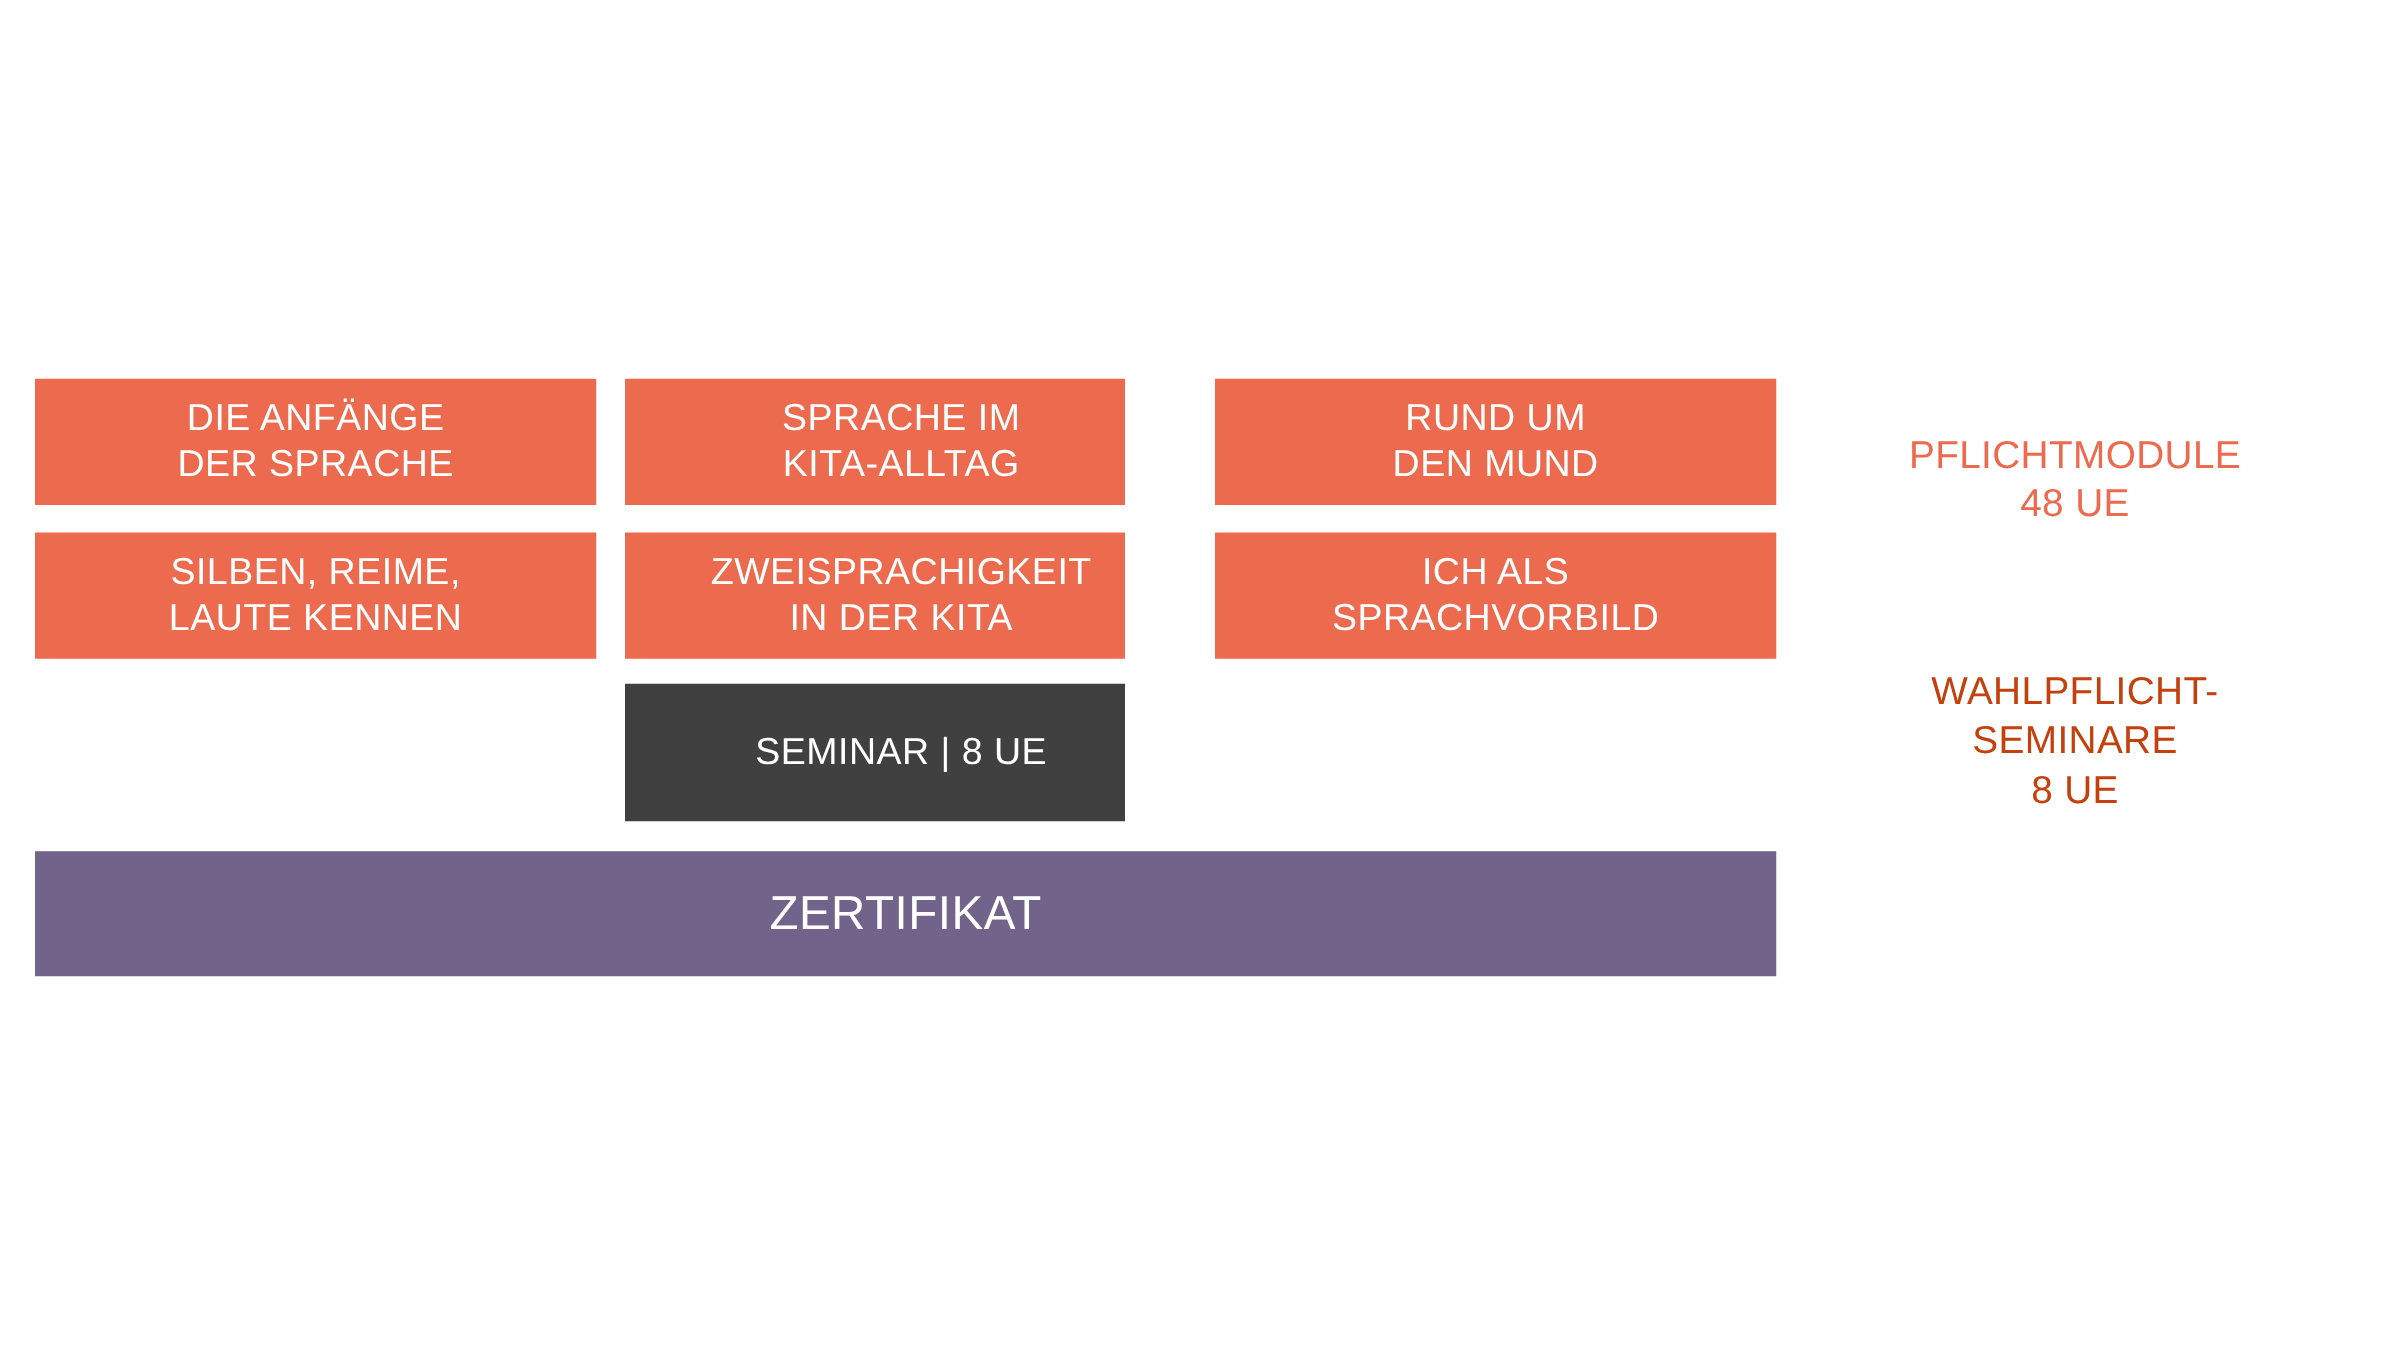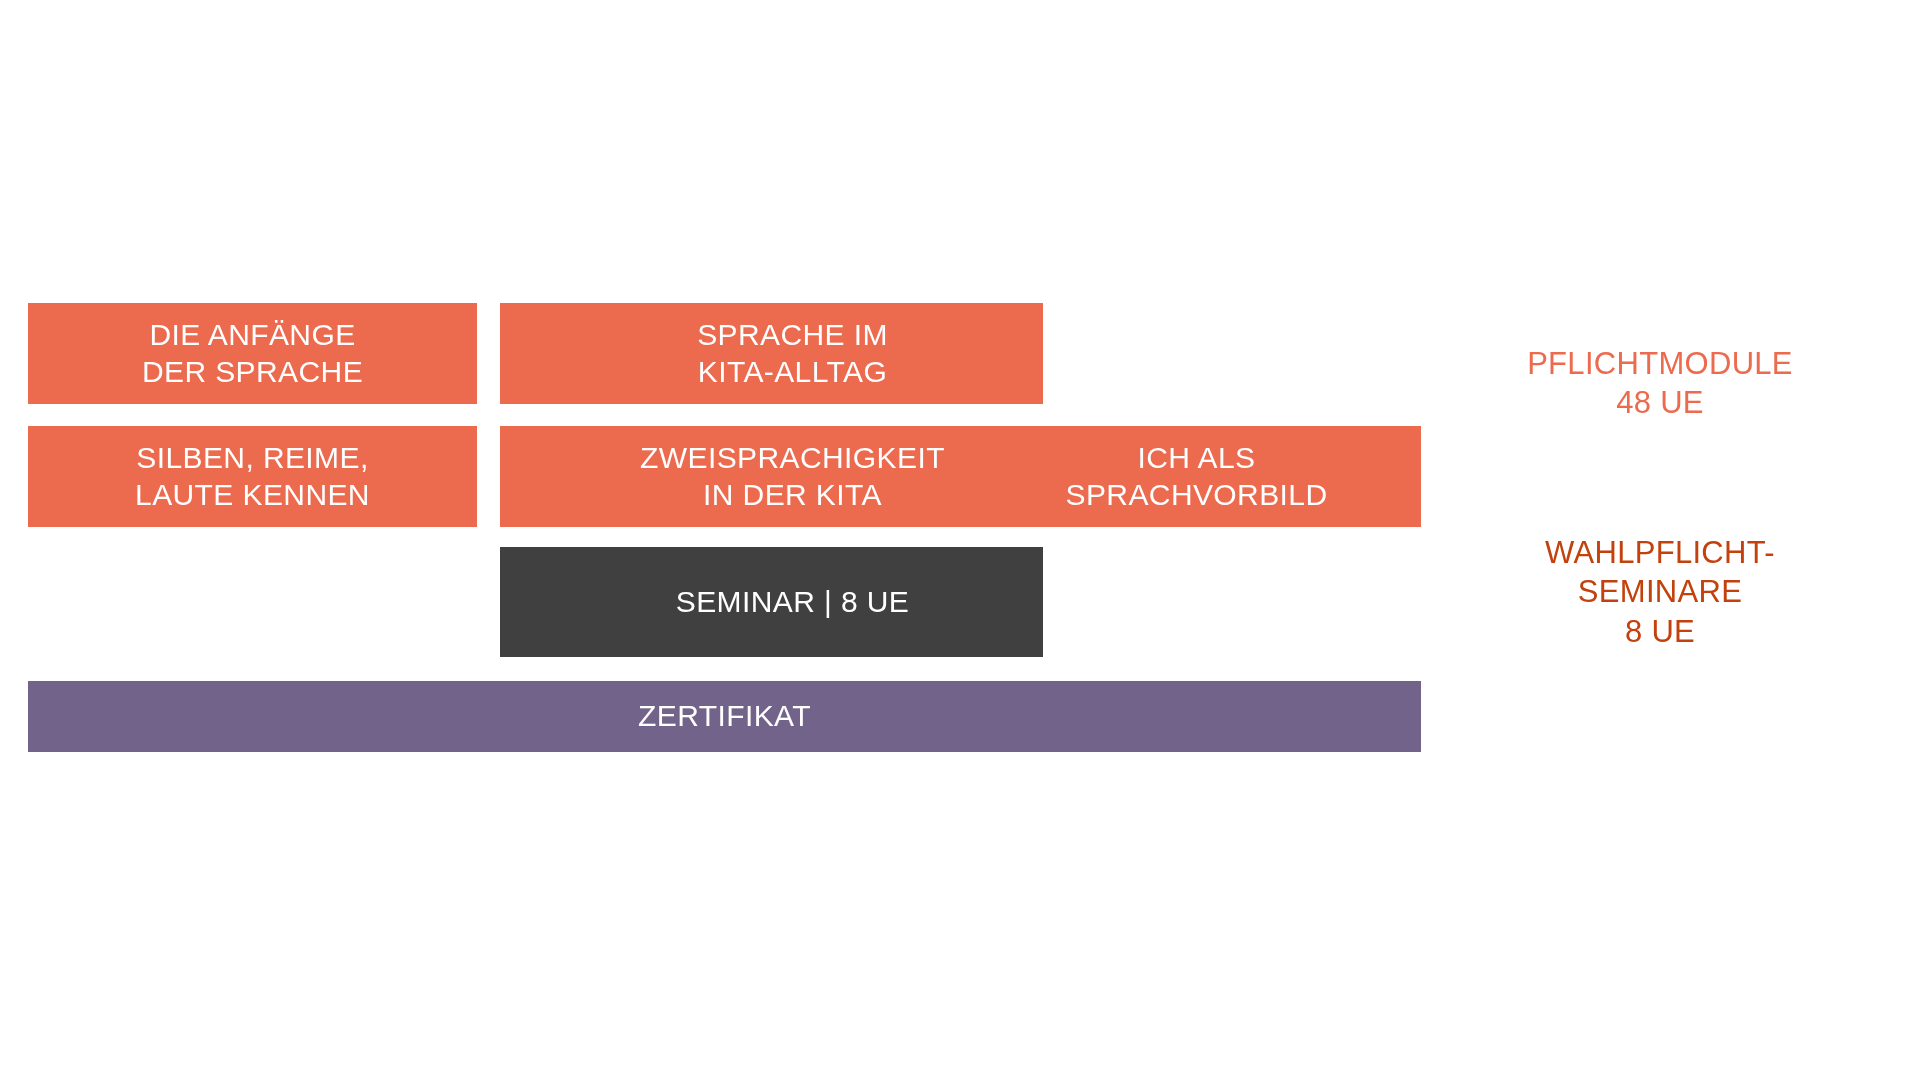--- a/index.html
+++ b/index.html
@@ -43,38 +43,38 @@
     padding: 0 10px;
   }
 
   
   .mod-required  { background: #ec6a4e; }
   .mod-seminar   { background: #404040; }
   .mod-certificate { background: #72638a; }
 
   
   .col-1 { left: 28px;  width: 449px; }
-  .col-2 { left: 500px; width: 543px; padding-left: 42px; }
+  .col-2 { left: 500px; width: 400px; padding-left: 42px; }
   .col-3 { left: 972px; width: 449px; }
 
   .row-1 { top: 303px; height: 101px; font-size: 30px; }
   .row-2 { top: 426px; height: 101px; font-size: 30px; }
 
   .row-seminar {
     top: 547px;
     height: 110px;
     font-size: 30px;
   }
 
   .row-certificate {
     top: 681px;
     left: 28px;
     width: 1393px;
-    height: 71px;
-    font-size: 30px;
+    height: 100px;
+    font-size: 38px;
   }
 
   
   .legend {
     position: absolute;
     text-align: center;
     line-height: 1.27;
     font-weight: 400;
     letter-spacing: 0.3px;
     -webkit-font-smoothing: antialiased;
@@ -109,20 +109,24 @@
   <div class="module-box mod-required col-1 row-1">
     <span class="box-label">DIE ANFÄNGE
 DER SPRACHE</span>
   </div>
 
   <div class="module-box mod-required col-2 row-1">
     <span class="box-label">SPRACHE IM
 KITA-ALLTAG</span>
   </div>
 
+  <div class="module-box mod-required col-3 row-1">
+    <span class="box-label">RUND UM
+DEN MUND</span>
+  </div>
 
   <div class="module-box mod-required col-1 row-2">
     <span class="box-label">SILBEN, REIME,
 LAUTE KENNEN</span>
   </div>
 
   <div class="module-box mod-required col-2 row-2">
     <span class="box-label">ZWEISPRACHIGKEIT
 IN DER KITA</span>
   </div>

